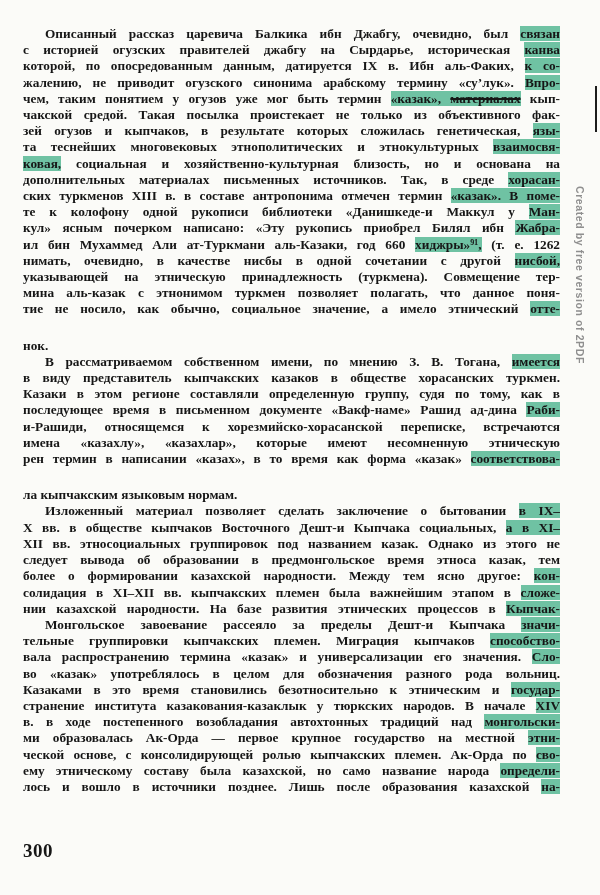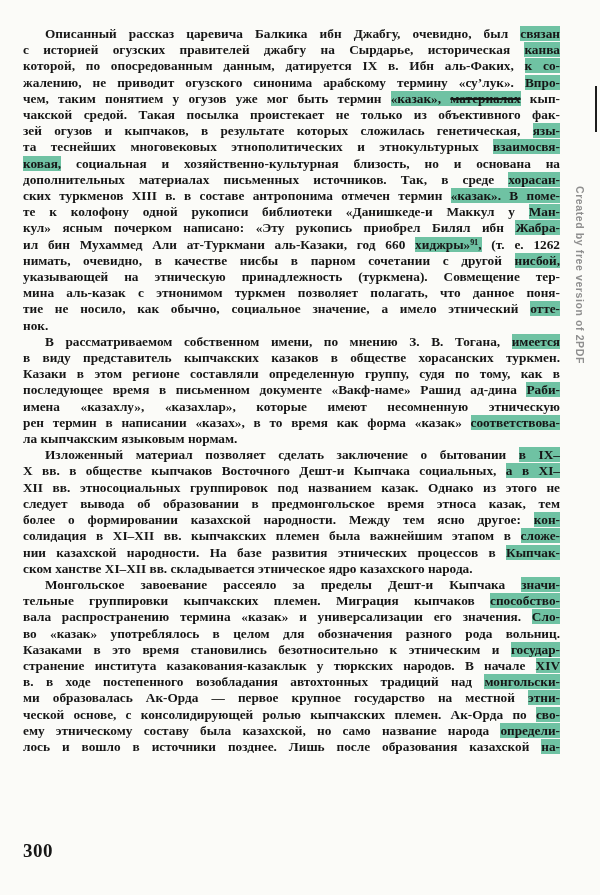--- a/index.html
+++ b/index.html
@@ -19,21 +19,21 @@
     width:537px;
   }
   .line{
     font-size:13.3px;
     line-height:16.2px;
     text-align:justify;
     text-align-last:justify;
     white-space:normal;
   }
   .line.indent{padding-left:22px;}
-  .line.last{text-align-last:left;}
+  .line.last{text-align-last:left;margin-top:20px;}
   .hl{background:var(--hl,#6fc2a3);}
   .strike{text-decoration:line-through;text-decoration-thickness:1.5px;}
   .page-number{
     position:absolute;
     left:23px;top:840px;
     font-size:19px;
     letter-spacing:0.5px;
   }
   .watermark{
     position:absolute;
@@ -65,40 +65,40 @@
       <div class="line"><span>чем, таким понятием у огузов уже мог быть термин </span><span class="hl">«казак», </span><span class="hl strike">материалах</span><span> кып-</span></div>
       <div class="line"><span>чакской средой. Такая посылка проистекает не только из объективного фак-</span></div>
       <div class="line"><span>зей огузов и кыпчаков, в результате которых сложилась генетическая, </span><span class="hl">язы-</span></div>
       <div class="line"><span>та теснейших многовековых этнополитических и этнокультурных </span><span class="hl">взаимосвя-</span></div>
       <div class="line"><span class="hl">ковая,</span><span> социальная и хозяйственно-культурная близость, но и основана на</span></div>
       <div class="line"><span>дополнительных материалах письменных источников. Так, в среде </span><span class="hl">хорасан-</span></div>
       <div class="line"><span>ских туркменов XIII в. в составе антропонима отмечен термин </span><span class="hl">«казак». В поме-</span></div>
       <div class="line"><span>те к колофону одной рукописи библиотеки «Данишкеде-и Маккул у </span><span class="hl">Ман-</span></div>
       <div class="line"><span>кул» ясным почерком написано: «Эту рукопись приобрел Билял ибн </span><span class="hl">Жабра-</span></div>
       <div class="line"><span>ил бин Мухаммед Али ат-Туркмани аль-Казаки, год 660 </span><span class="hl">хиджры»⁹¹,</span><span> (т. е. 1262</span></div>
-      <div class="line"><span>нимать, очевидно, в качестве нисбы в парном сочетании с другой </span><span class="hl">нисбой,</span></div>
+      <div class="line"><span>нимать, очевидно, в качестве нисбы в одной сочетании с другой </span><span class="hl">нисбой,</span></div>
       <div class="line"><span>указывающей на этническую принадлежность (туркмена). Совмещение тер-</span></div>
       <div class="line"><span>мина аль-казак с этнонимом туркмен позволяет полагать, что данное поня-</span></div>
       <div class="line"><span>тие не носило, как обычно, социальное значение, а имело этнический </span><span class="hl">отте-</span></div>
       <div class="line last"><span>нок.</span></div>
       <div class="line indent"><span>В рассматриваемом собственном имени, по мнению З. В. Тогана, </span><span class="hl">имеется</span></div>
       <div class="line"><span>в виду представитель кыпчакских казаков в обществе хорасанских туркмен.</span></div>
       <div class="line"><span>Казаки в этом регионе составляли определенную группу, судя по тому, как в</span></div>
       <div class="line"><span>последующее время в письменном документе «Вакф-наме» Рашид ад-дина </span><span class="hl">Раби-</span></div>
+      <div class="line"><span>и-Рашиди, относящемся к хорезмийско-хорасанской переписке, встречаются</span></div>
       <div class="line"><span>имена «казахлу», «казахлар», которые имеют несомненную этническую</span></div>
       <div class="line"><span>рен термин в написании «казах», в то время как форма «казак» </span><span class="hl">соответствова-</span></div>
       <div class="line last"><span>ла кыпчакским языковым нормам.</span></div>
       <div class="line indent"><span>Изложенный материал позволяет сделать заключение о бытовании </span><span class="hl">в IX–</span></div>
       <div class="line"><span>X вв. в обществе кыпчаков Восточного Дешт-и Кыпчака социальных, </span><span class="hl">а в XI–</span></div>
       <div class="line"><span>XII вв. этносоциальных группировок под названием казак. Однако из этого не</span></div>
       <div class="line"><span>следует вывода об образовании в предмонгольское время этноса казак, тем</span></div>
       <div class="line"><span>более о формировании казахской народности. Между тем ясно другое: </span><span class="hl">кон-</span></div>
       <div class="line"><span>солидация в XI–XII вв. кыпчакских племен была важнейшим этапом в </span><span class="hl">сложе-</span></div>
       <div class="line"><span>нии казахской народности. На базе развития этнических процессов в </span><span class="hl">Кыпчак-</span></div>
-      <div class="line last"><span>ском ханстве XI–XII вв. складывается этническое ядро казахского народа.</span></div>
       <div class="line indent"><span>Монгольское завоевание рассеяло за пределы Дешт-и Кыпчака </span><span class="hl">значи-</span></div>
       <div class="line"><span>тельные группировки кыпчакских племен. Миграция кыпчаков </span><span class="hl">способство-</span></div>
       <div class="line"><span>вала распространению термина «казак» и универсализации его значения. </span><span class="hl">Сло-</span></div>
       <div class="line"><span>во «казак» употреблялось в целом для обозначения разного рода вольниц.</span></div>
       <div class="line"><span>Казаками в это время становились безотносительно к этническим и </span><span class="hl">государ-</span></div>
       <div class="line"><span>странение института казакования-казаклык у тюркских народов. В начале </span><span class="hl">XIV</span></div>
       <div class="line"><span>в. в ходе постепенного возобладания автохтонных традиций над </span><span class="hl">монгольски-</span></div>
       <div class="line"><span>ми образовалась Ак-Орда — первое крупное государство на местной </span><span class="hl">этни-</span></div>
       <div class="line"><span>ческой основе, с консолидирующей ролью кыпчакских племен. Ак-Орда по </span><span class="hl">сво-</span></div>
       <div class="line"><span>ему этническому составу была казахской, но само название народа </span><span class="hl">определи-</span></div>

